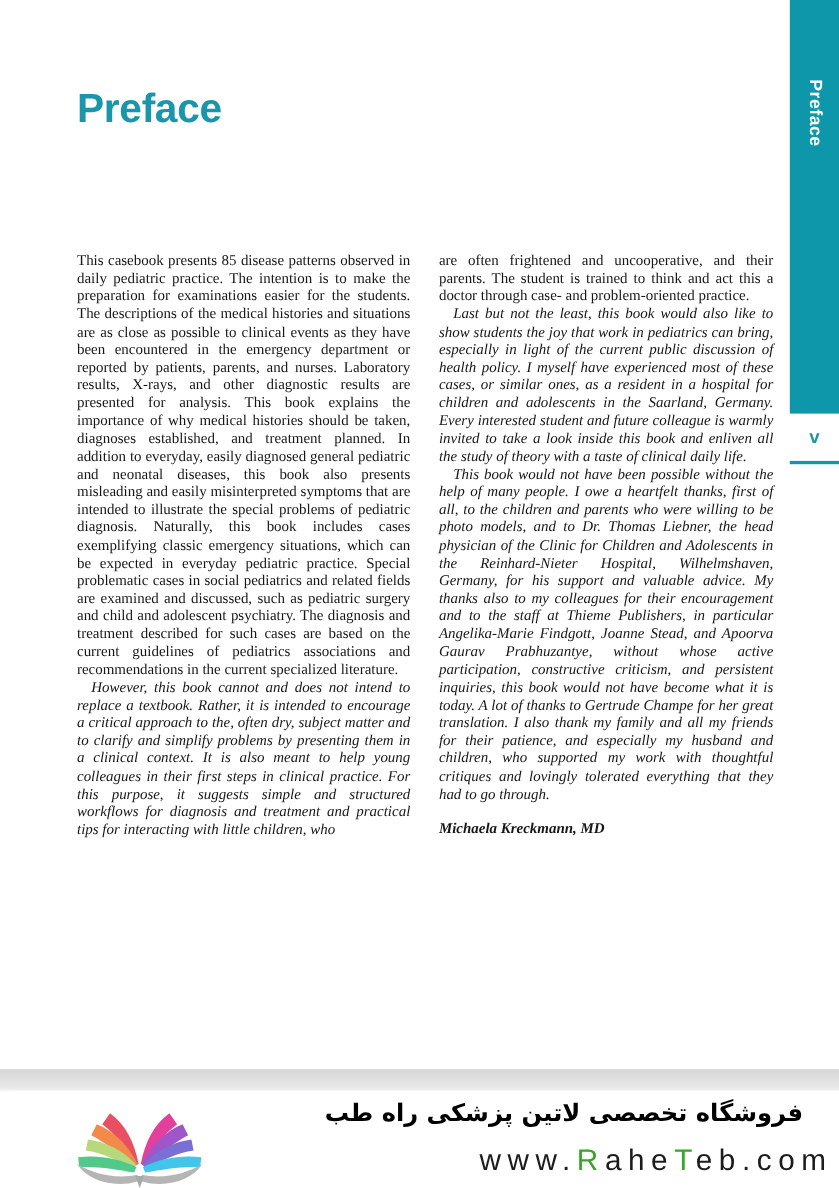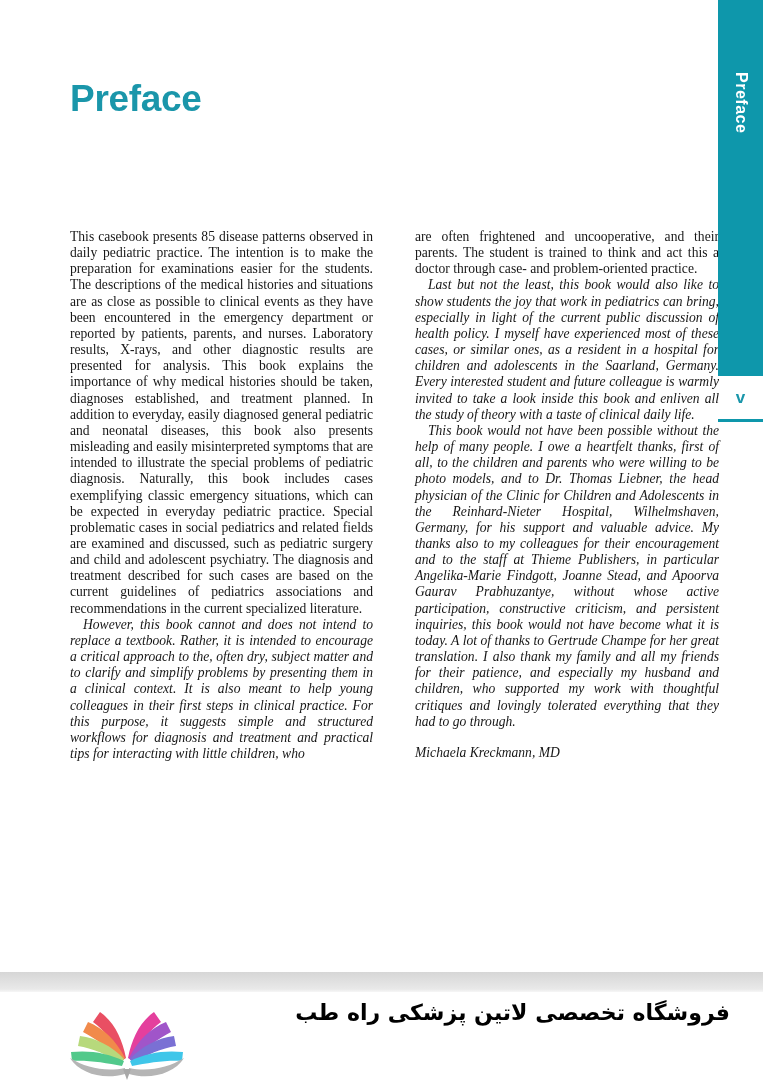--- a/index.html
+++ b/index.html
@@ -7,30 +7,30 @@
     width:763px;height:1080px;position:relative;background:#ffffff;
     font-family:"Liberation Serif",serif;overflow:hidden;
   }
   .title{
     position:absolute;left:70px;top:78px;margin:0;
     font-family:"Liberation Sans",sans-serif;font-size:37px;font-weight:600;
     letter-spacing:-0.3px;color:#1a96aa;
   }
   .columns{
     position:absolute;left:70px;top:229px;width:633px;
-    display:grid;grid-template-columns:303px 304px;column-gap:42px;
+    display:grid;grid-template-columns:303px 304px;column-gap:26px;
   }
   .col p{
     margin:0;font-size:13.6px;line-height:16.15px;text-align:justify;
     color:#161616;hyphens:auto;-webkit-hyphens:auto;
   }
   .col p.indent{text-indent:13px;font-style:italic;}
   .signature{
     margin-top:15px !important;text-align:left;
-    font-style:italic;font-weight:400;padding-right:4px;
+    font-style:italic;font-weight:700;padding-right:4px;
   }
   .side-tab{
     position:absolute;right:0;top:0;width:45px;height:376px;background:#0e97ab;
     display:flex;justify-content:center;
   }
   .side-tab-label{
     writing-mode:vertical-rl;margin-top:72px;color:#ffffff;
     font-family:"Liberation Sans",sans-serif;font-size:16px;font-weight:600;
     letter-spacing:0.5px;
   }
@@ -104,16 +104,17 @@
         <path d="M78,61 C94,53 112,50 131,52 L130,61 C114,60 96,63 80,66 Z" fill="#52c98b"></path>
       </g>
 
       <path d="M77,68 C96,72 116,68 132,58 C122,74 98,80 77,74 Z" fill="#b5b5b5"></path>
       <path d="M73,68 C54,72 34,68 18,58 C28,74 52,80 73,74 Z" fill="#b5b5b5"></path>
       <path d="M71,69 L79,69 L75,80 Z" fill="#a8a8a8"></path>
     </svg>
 
     <div class="persian">فروشگاه تخصصی لاتین پزشکی  راه طب</div>
 
+    <div class="url"><span>www.</span><span class="green">R</span><span>ahe</span><span class="green">T</span><span>eb.com</span></div>
 
   </div>
 
 </div>
 
 </body></html>

